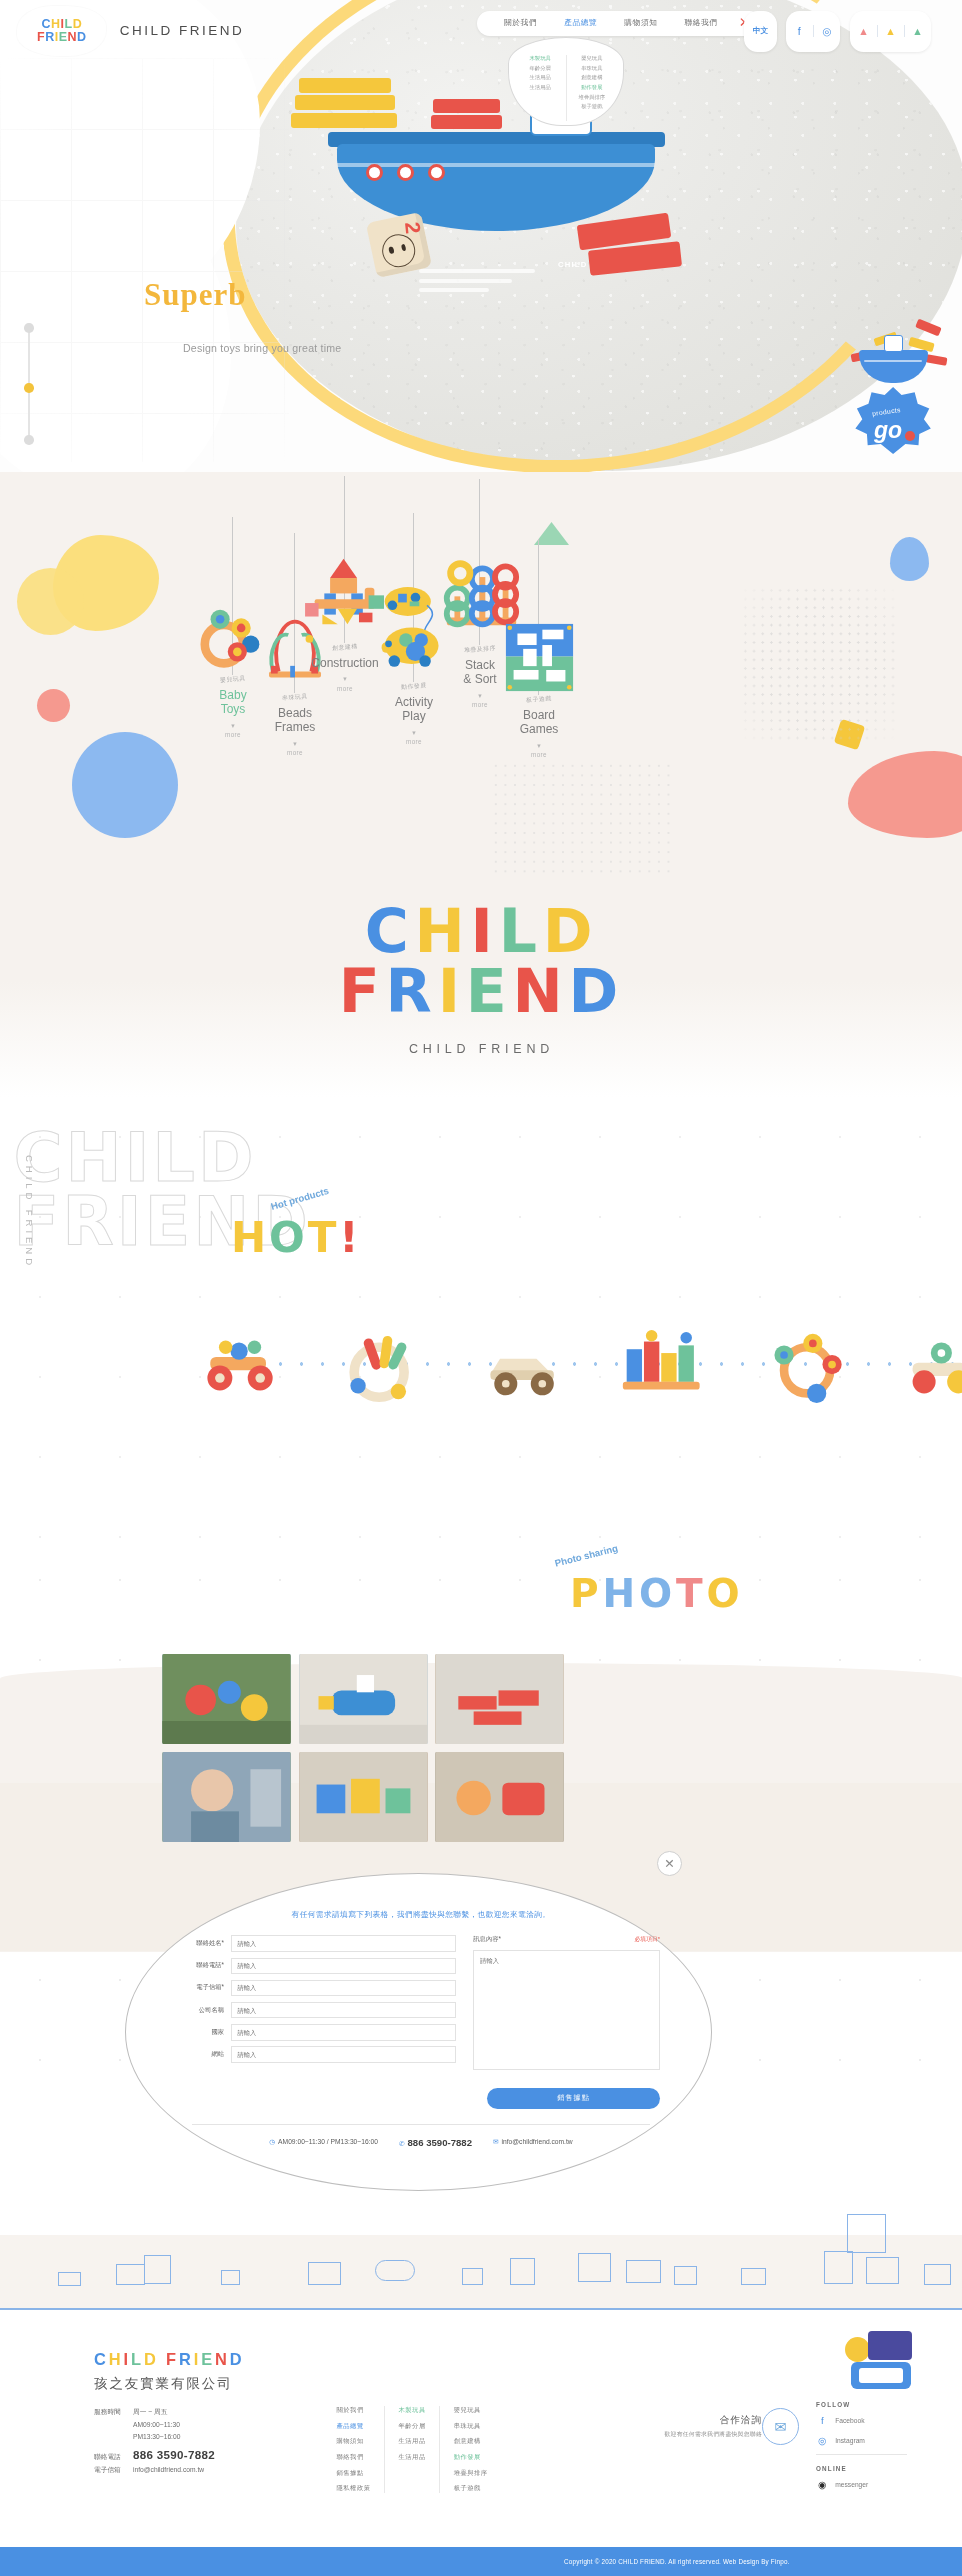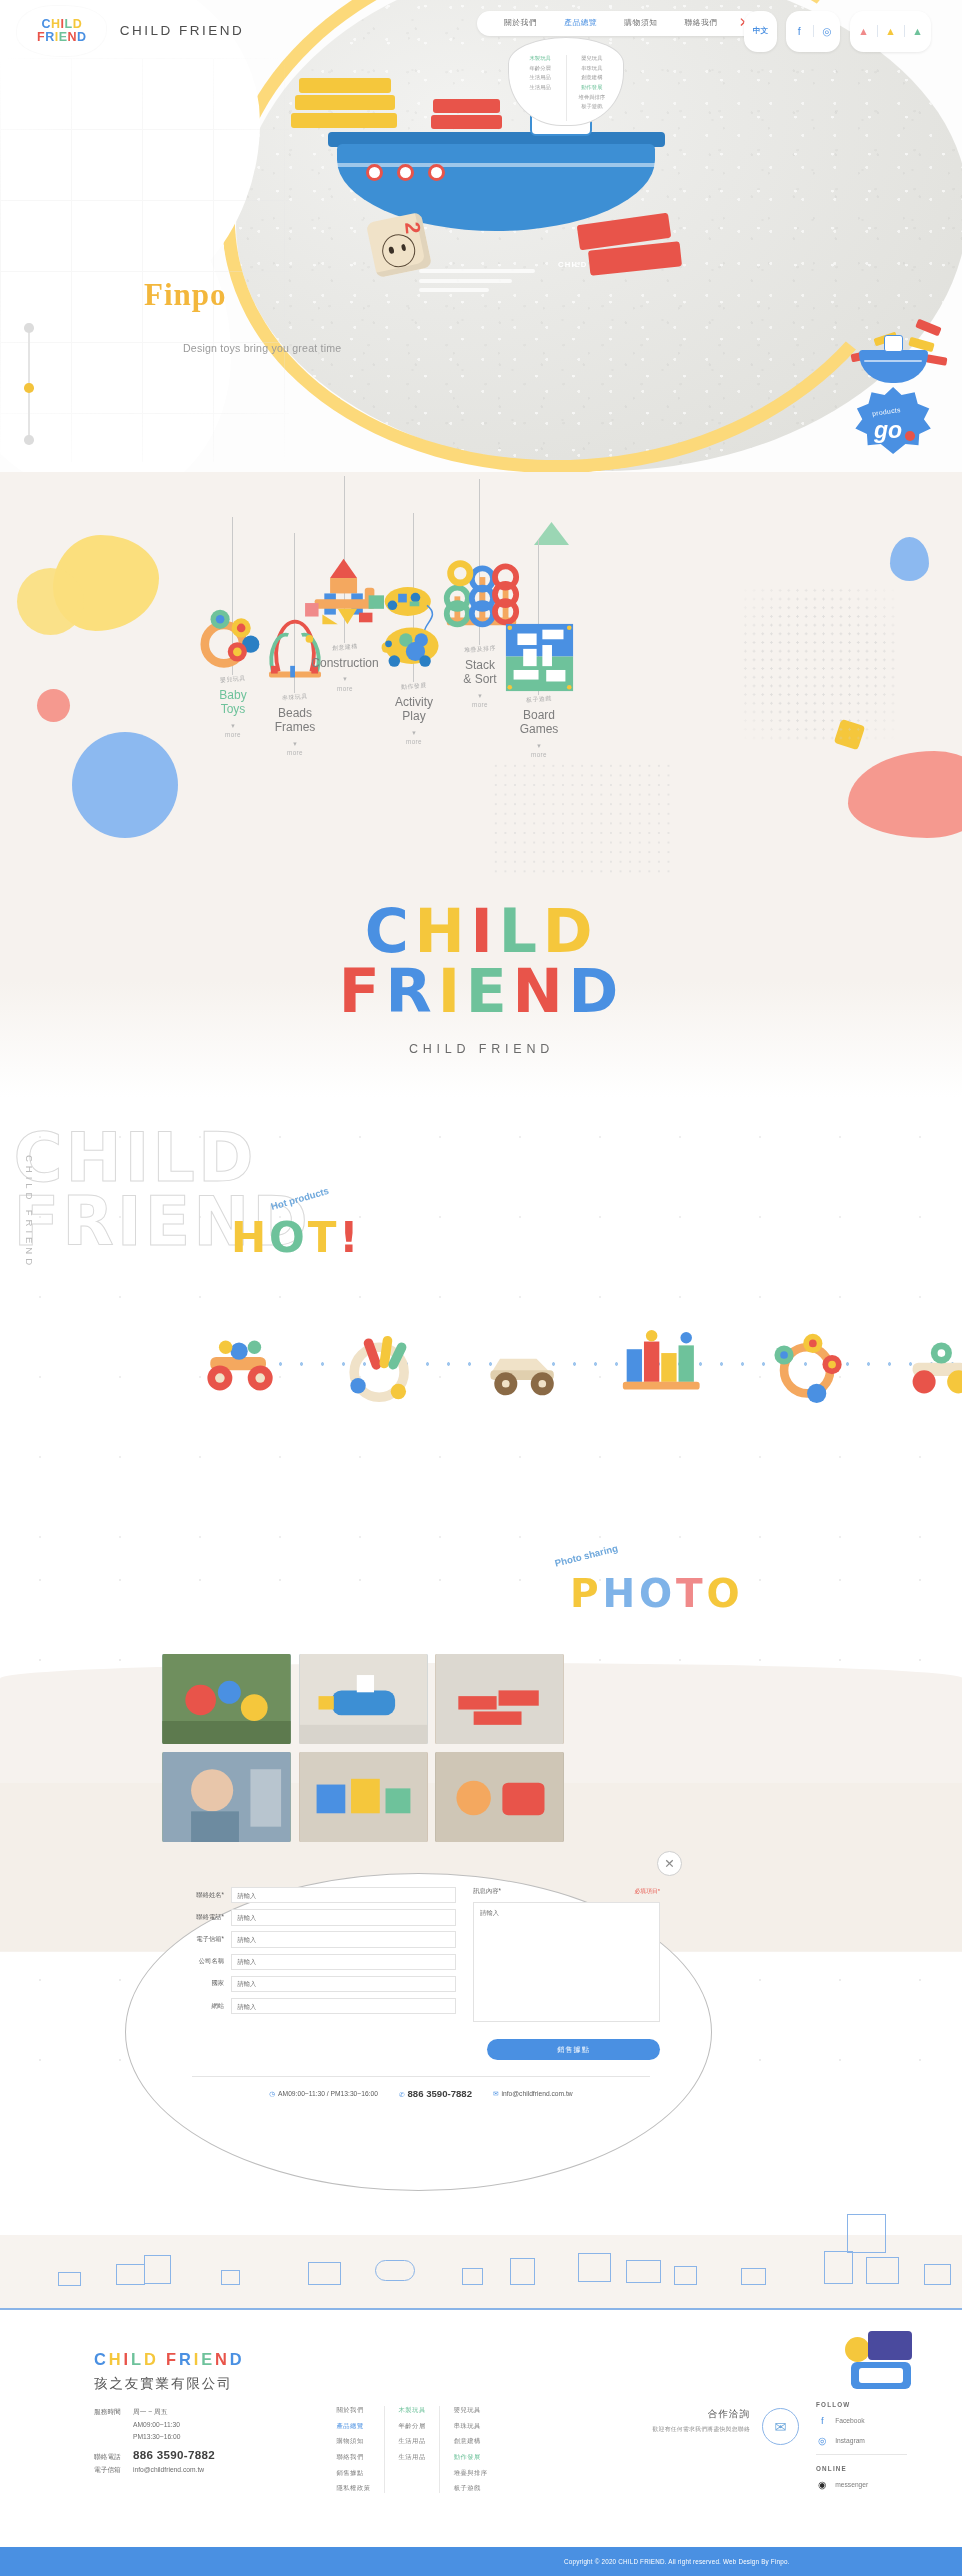--- a/index.html
+++ b/index.html
@@ -276,21 +276,21 @@
   .f-zh { margin-top:5.8px; font-size:13.5px; letter-spacing:1.9px; color:#555;}
   .f-contact { position:absolute; left:94px; top:96px; font-size:6.7px; color:#6d6d6d; line-height:12.5px;}
   .f-contact .lbl { display:inline-block; width:39px; color:#6d6d6d;}
   .f-contact .big { font-size:11.6px; font-weight:bold; color:#3f3f3f; letter-spacing:0.3px;}
   .f-cols { position:absolute; left:323px; top:96px; display:flex; gap:0; }
   .f-col { padding:0 13.5px; display:flex; flex-direction:column; gap:6.7px;}
   .f-col + .f-col { border-left:1px solid #e8e8e8;}
   .f-col a { font-size:6.3px; color:#7d7d7d; text-decoration:none; letter-spacing:0.5px;}
   .f-col a.act { color:#4a90e2;}
   .f-col a.grn { color:#6ec29b;}
-  .f-coop { position:absolute; left:578px; top:98px; width:221px; display:flex; gap:12px;}
+  .f-coop { position:absolute; left:578px; top:98px; width:221px; display:flex; align-items:center; gap:0;}
   .f-coop .txt { flex:1; text-align:right;}
   .f-coop .t1 { font-size:9.6px; color:#4f4f4f; letter-spacing:1px; margin-bottom:3.9px;}
   .f-coop .t2 { font-size:5.8px; color:#8a8a8a; letter-spacing:0.3px;}
   .f-coop .circ{ width:37px; height:37px; border-radius:50%; border:1px solid #8ab4e8; color:#6fa8dc;
                  display:flex; align-items:center; justify-content:center; font-size:14.4px;}
   .f-social { position:absolute; left:816px; top:91px; width:116px; }
   .f-social .hd { font-size:6.3px; letter-spacing:1.2px; color:#6d6d6d; font-weight:bold; margin-bottom:6.7px;}
   .f-social .row { display:flex; align-items:center; gap:6.7px; margin-bottom:6.7px; font-size:6.7px; color:#7d7d7d;}
   .f-social .row .ic { width:12.5px; height:12.5px; display:flex; align-items:center; justify-content:center; font-size:9.6px;}
   .f-social .hr { height:1px; background:#e6e6e6; margin:7.7px 0 9.6px; width:91px;}
@@ -339,21 +339,21 @@
     <div class="crate c-red" style="position:absolute;left:589px;top:246px;width:92px;height:25px;transform:rotate(-6deg);"></div>
 
     <div class="dice">
       <span class="two">2</span>
       <span class="face">
         <i class="eye" style="left:6.7px"></i>
           <i class="eye" style="left:19px"></i>
       </span>
     </div>
 
-    <div class="hero-title">Finpo</div>
+    <div class="hero-title">Superb</div>
     <div class="hero-sub">Design toys bring you great time</div>
 
     <div class="scroll-rail"></div>
     <div class="scroll-dot sd1"></div>
     <div class="scroll-dot sd2"></div>
     <div class="scroll-dot sd3"></div>
 
     <div class="go-badge">
       <div class="go-flake" style="left:71px;top:0;width:25px;height:8.7px;background:#e8544a;transform:rotate(22deg);"></div>
       <div class="go-flake" style="left:29px;top:11.6px;width:23px;height:7.7px;background:#f5c73c;transform:rotate(-18deg);"></div>
@@ -683,20 +683,21 @@
             <rect width="134" height="94" fill="#cfc6b6"></rect>
             <circle cx="40" cy="48" r="18" fill="#f4a85f"></circle>
             <rect x="70" y="32" width="44" height="34" rx="6" fill="#e8544a"></rect>
           </svg></div>
       </div>
   </div>
 
   <div class="contact-blob"></div>
   <div class="cf-close">✕</div>
   <div class="cform">
+    <div class="cf-note">有任何需求請填寫下列表格，我們將盡快與您聯繫，也歡迎您來電洽詢。</div>
     <div class="cf-body">
       <div class="cf-left" id="cf-fields">
           <div class="cf-row">
             <label>聯絡姓名*</label>
    <input type="text" placeholder="請輸入" style="">
           </div>
           <div class="cf-row">
             <label>聯絡電話*</label>
    <input type="text" placeholder="請輸入" style="">
           </div>

